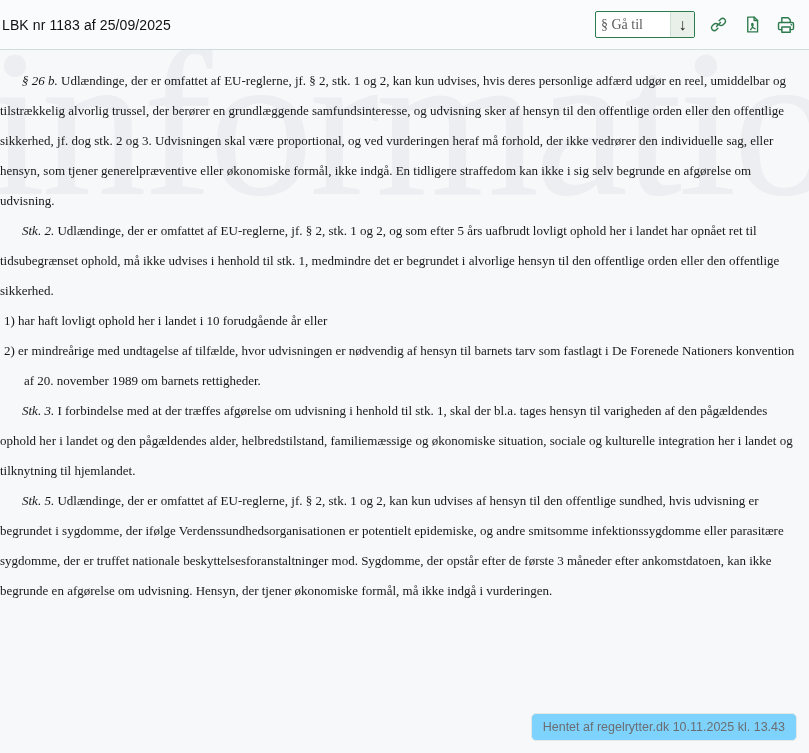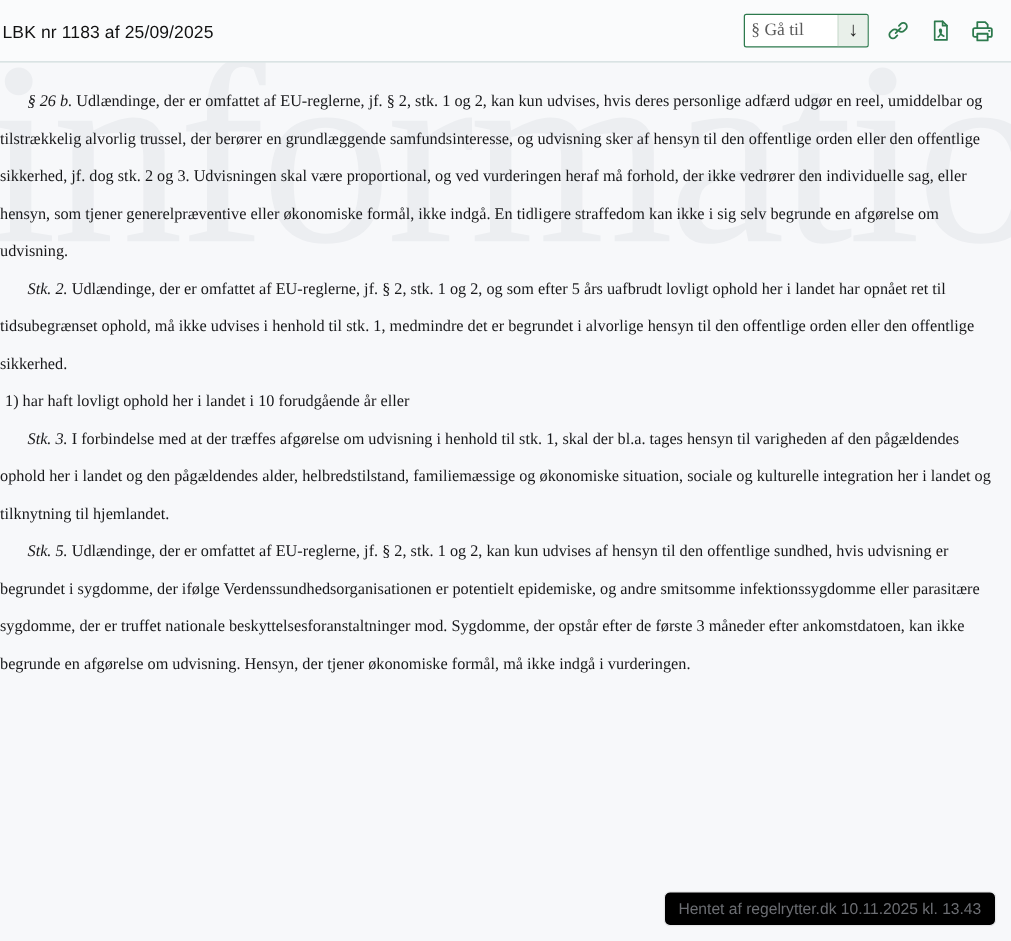--- a/index.html
+++ b/index.html
@@ -142,21 +142,21 @@
     margin: 0;
     color: #18181a;
   }
 
   
   #footer-badge {
     position: absolute;
     right: 12px;
     bottom: 12px;
     z-index: 4;
-    background: #000000;
+    background: #7dd3fc;
     border: 1px solid #e7e8ea;
     border-radius: 5px;
     padding: 6px 11px;
     font-family: "Liberation Sans", sans-serif;
     font-size: 12.5px;
     color: #6b6d72;
     white-space: nowrap;
   }
 </style>
 </head>
@@ -202,17 +202,18 @@
       </svg>
     </button>
 
   </div>
 </header>
 
 <main id="doc-body">
     <p class="para"><span class="lead">§ 26 b.</span><span> Udlændinge, der er omfattet af EU-reglerne, jf. § 2, stk. 1 og 2, kan kun udvises, hvis deres personlige adfærd udgør en reel, umiddelbar og tilstrækkelig alvorlig trussel, der berører en grundlæggende samfundsinteresse, og udvisning sker af hensyn til den offentlige orden eller den offentlige sikkerhed, jf. dog stk. 2 og 3. Udvisningen skal være proportional, og ved vurderingen heraf må forhold, der ikke vedrører den individuelle sag, eller hensyn, som tjener generelpræventive eller økonomiske formål, ikke indgå. En tidligere straffedom kan ikke i sig selv begrunde en afgørelse om udvisning.</span></p>
     <p class="para"><span class="lead">Stk. 2.</span><span> Udlændinge, der er omfattet af EU-reglerne, jf. § 2, stk. 1 og 2, og som efter 5 års uafbrudt lovligt ophold her i landet har opnået ret til tidsubegrænset ophold, må ikke udvises i henhold til stk. 1, medmindre det er begrundet i alvorlige hensyn til den offentlige orden eller den offentlige sikkerhed.</span></p>
     <p class="list-item">1) har haft lovligt ophold her i landet i 10 forudgående år eller</p>
+    <p class="list-item">2) er mindreårige med undtagelse af tilfælde, hvor udvisningen er nødvendig af hensyn til barnets tarv som fastlagt i De Forenede Nationers konvention af 20. november 1989 om barnets rettigheder.</p>
     <p class="para"><span class="lead">Stk. 3.</span><span> I forbindelse med at der træffes afgørelse om udvisning i henhold til stk. 1, skal der bl.a. tages hensyn til varigheden af den pågældendes ophold her i landet og den pågældendes alder, helbredstilstand, familiemæssige og økonomiske situation, sociale og kulturelle integration her i landet og tilknytning til hjemlandet.</span></p>
     <p class="para"><span class="lead">Stk. 5.</span><span> Udlændinge, der er omfattet af EU-reglerne, jf. § 2, stk. 1 og 2, kan kun udvises af hensyn til den offentlige sundhed, hvis udvisning er begrundet i sygdomme, der ifølge Verdenssundhedsorganisationen er potentielt epidemiske, og andre smitsomme infektionssygdomme eller parasitære sygdomme, der er truffet nationale beskyttelsesforanstaltninger mod. Sygdomme, der opstår efter de første 3 måneder efter ankomstdatoen, kan ikke begrunde en afgørelse om udvisning. Hensyn, der tjener økonomiske formål, må ikke indgå i vurderingen.</span></p>
   </main>
 
 <div id="footer-badge">Hentet af regelrytter.dk 10.11.2025 kl. 13.43</div>
 
 </body></html>

